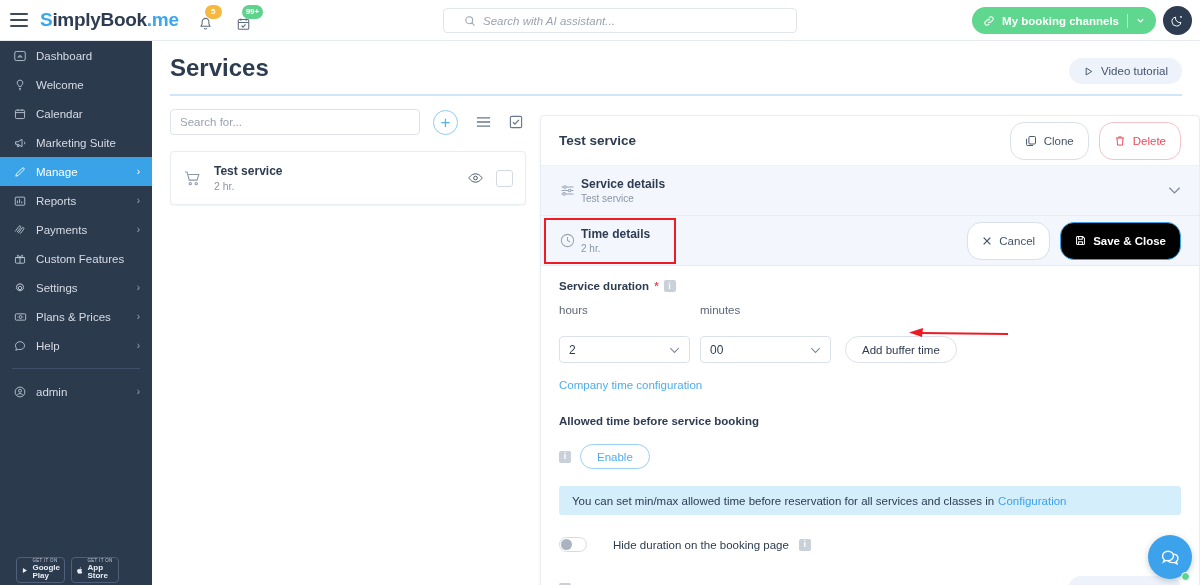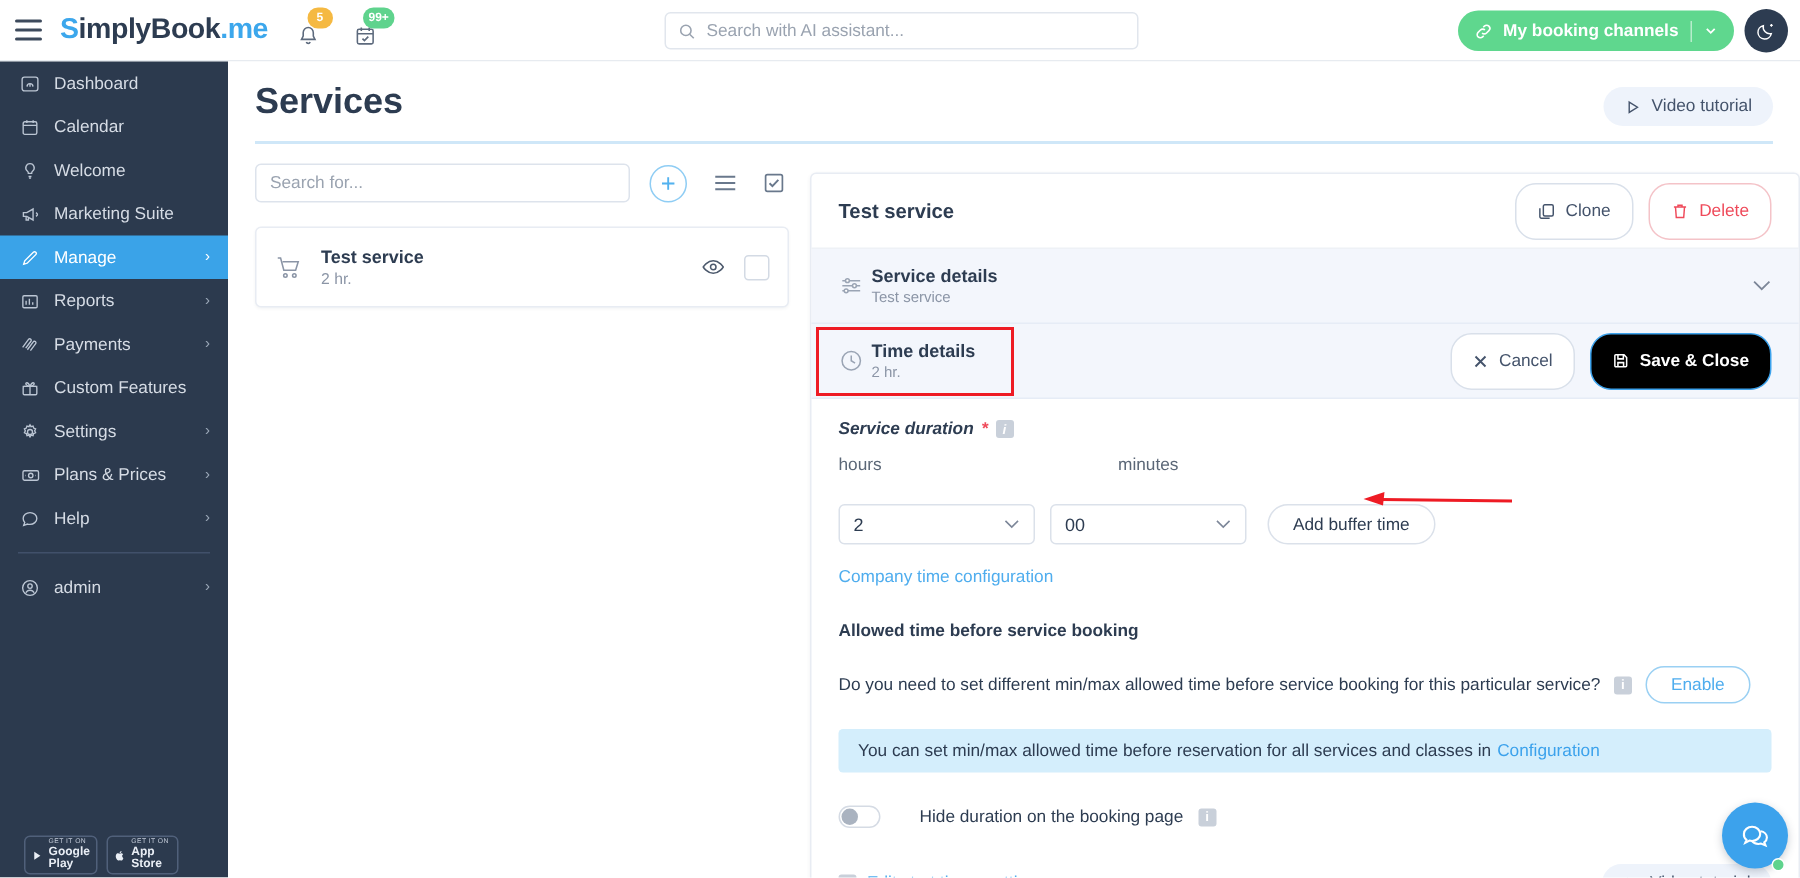--- a/index.html
+++ b/index.html
@@ -30,23 +30,23 @@
   .badge {
     position: absolute; top: -3px; left: 8px;
     min-width: 17px; height: 14px; padding: 0 4px;
     border-radius: 8px; color: #fff; font-size: 8px; font-weight: bold;
     display: flex; align-items: center; justify-content: center; line-height: 1;
   }
   .badge.orange { background: #f5b942; }
   .badge.green { background: #5fd38d; left: 7px; }
 
   .searchbox {
-    position: absolute; left: 443px; top: 8px; width: 316px; height: 25px;
+    position: absolute; left: 443px; top: 8px; width: 354px; height: 25px;
     border: 1px solid #e1e6ed; border-radius: 4px; background: #fff;
-    display: flex; align-items: center; padding: 0 8px;
+    display: flex; align-items: center; padding: 0 20px; font-style: italic;
   }
   .searchbox .ph { font-size: 11.5px; color: #9aa3b0; margin-left: 7px; }
 
   .chan-btn {
     position: absolute; right: 44px; top: 7px; height: 27px;
     background: #5fd78e; border-radius: 14px; color: #fff;
     display: flex; align-items: center; padding: 0 11px; cursor: pointer;
     font-size: 11.5px; font-weight: bold;
   }
   .chan-btn .sep { width: 1px; height: 14px; background: rgba(255,255,255,.55); margin: 0 8px; }
@@ -140,29 +140,29 @@
   .acc-row .atx .a1 { font-size: 12px; font-weight: bold; color: #2d3c51; }
   .acc-row .atx .a2 { font-size: 10px; color: #8b95a6; margin-top: 2px; }
   .acc-row .sp { flex: 1; }
   .chev-dn { color: #7d8799; font-size: 13px; }
 
   .hl-box { position: absolute; left: 3px; top: 2px; width: 132px; height: 46px;
             border: 2px solid #ee1b24; pointer-events: none; }
 
   .body { padding: 14px 18px 18px 18px; }
   .field-label { font-size: 11.5px; font-weight: bold; color: #2d3c51; display: flex;
-                 align-items: center; gap: 5px; font-style: italic; }
+                 align-items: center; gap: 5px; }
   .req { color: #ef4a5a; }
   .info-i { width: 12px; height: 12px; background: #c9d0da; border-radius: 2px; color: #fff;
             font-size: 9px; font-weight: bold; display: inline-flex; align-items: center;
             justify-content: center; line-height: 1; cursor: pointer; }
 
   .dur-row { display: flex; align-items: flex-end; gap: 0; margin-top: 12px; }
   .dur-col { width: 131px; margin-right: 0; }
-  .dur-col.second { margin-left: 0; text-align: center; }
+  .dur-col.second { margin-left: 0; }
   .sub-label { font-size: 11.5px; color: #5b6777; margin-bottom: 20px; }
   .select {
     width: 131px; height: 27px; border: 1px solid #dbe1ea; border-radius: 4px; background: #fff;
     display: flex; align-items: center; padding: 0 9px; font-size: 12px; color: #2d3c51;
     cursor: pointer;
   }
   .select .cv { margin-left: auto; color: #7d8799; font-size: 11px; }
   .buffer-btn { height: 27px; padding: 0 16px; border: 1px solid #dbe1ea; border-radius: 14px;
                 background: #fff; display: flex; align-items: center; font-size: 11.5px;
                 color: #2d3c51; cursor: pointer; }
@@ -273,35 +273,35 @@
           <rect x="2.5" y="3.5" width="15" height="13" rx="2.2"></rect>
           <path d="M10 12.5V9.3M7.2 12.5a2.8 2.8 0 0 1 5.6 0"></path>
         </svg>
       </span>
       <span class="lbl">Dashboard</span>
     </div>
 
     <div class="nav-item">
       <span class="nico">
         <svg width="14" height="14" viewBox="0 0 20 20" fill="none" stroke="currentColor" stroke-width="1.3">
+          <path d="M10 3a4 4 0 0 1 2.4 7.2c-.5.4-.8 1-.8 1.6v.5h-3.2v-.5c0-.6-.3-1.2-.8-1.6A4 4 0 0 1 10 3z"></path>
+          <path d="M8.6 15.2h2.8M9 16.8h2"></path>
+        </svg>
+      </span>
+      <span class="lbl">Welcome</span>
+    </div>
+
+    <div class="nav-item">
+      <span class="nico">
+        <svg width="14" height="14" viewBox="0 0 20 20" fill="none" stroke="currentColor" stroke-width="1.3">
           <rect x="3.5" y="4.5" width="13" height="12" rx="1.6"></rect>
           <path d="M3.5 8h13M7 3.2v2.6M13 3.2v2.6"></path>
         </svg>
       </span>
       <span class="lbl">Calendar</span>
-    </div>
-
-    <div class="nav-item">
-      <span class="nico">
-        <svg width="14" height="14" viewBox="0 0 20 20" fill="none" stroke="currentColor" stroke-width="1.3">
-          <path d="M10 3a4 4 0 0 1 2.4 7.2c-.5.4-.8 1-.8 1.6v.5h-3.2v-.5c0-.6-.3-1.2-.8-1.6A4 4 0 0 1 10 3z"></path>
-          <path d="M8.6 15.2h2.8M9 16.8h2"></path>
-        </svg>
-      </span>
-      <span class="lbl">Welcome</span>
     </div>
 
     <div class="nav-item">
       <span class="nico">
         <svg width="15" height="14" viewBox="0 0 20 20" fill="none" stroke="currentColor" stroke-width="1.3">
           <path d="M3 8.2v3.6h3.2l6 3.4V4.8l-6 3.4z"></path>
           <path d="M5.6 11.8v3.4h2.2v-2.2"></path>
           <path d="M15 8.2c.9.6 1.4 1.3 1.4 1.8s-.5 1.2-1.4 1.8"></path>
         </svg>
       </span>
@@ -580,21 +580,20 @@
           <div class="buffer-btn" style="margin-left:14px;">
             <span>Add buffer time</span>
           </div>
         </div>
 
         <a class="link lg">Company time configuration</a>
 
         <div class="sec-title">Allowed time before service booking</div>
 
         <div class="qrow">
-          <span class="qtxt">Do you need to set different min/max allowed time before service booking for this particular service?</span>
           <span class="info-i">i</span>
           <div class="enable-btn">
             <span>Enable</span>
           </div>
         </div>
 
         <div class="notice">
           <span>You can set min/max allowed time before reservation for all services and classes in</span>
           <span class="lk">Configuration</span>
         </div>

